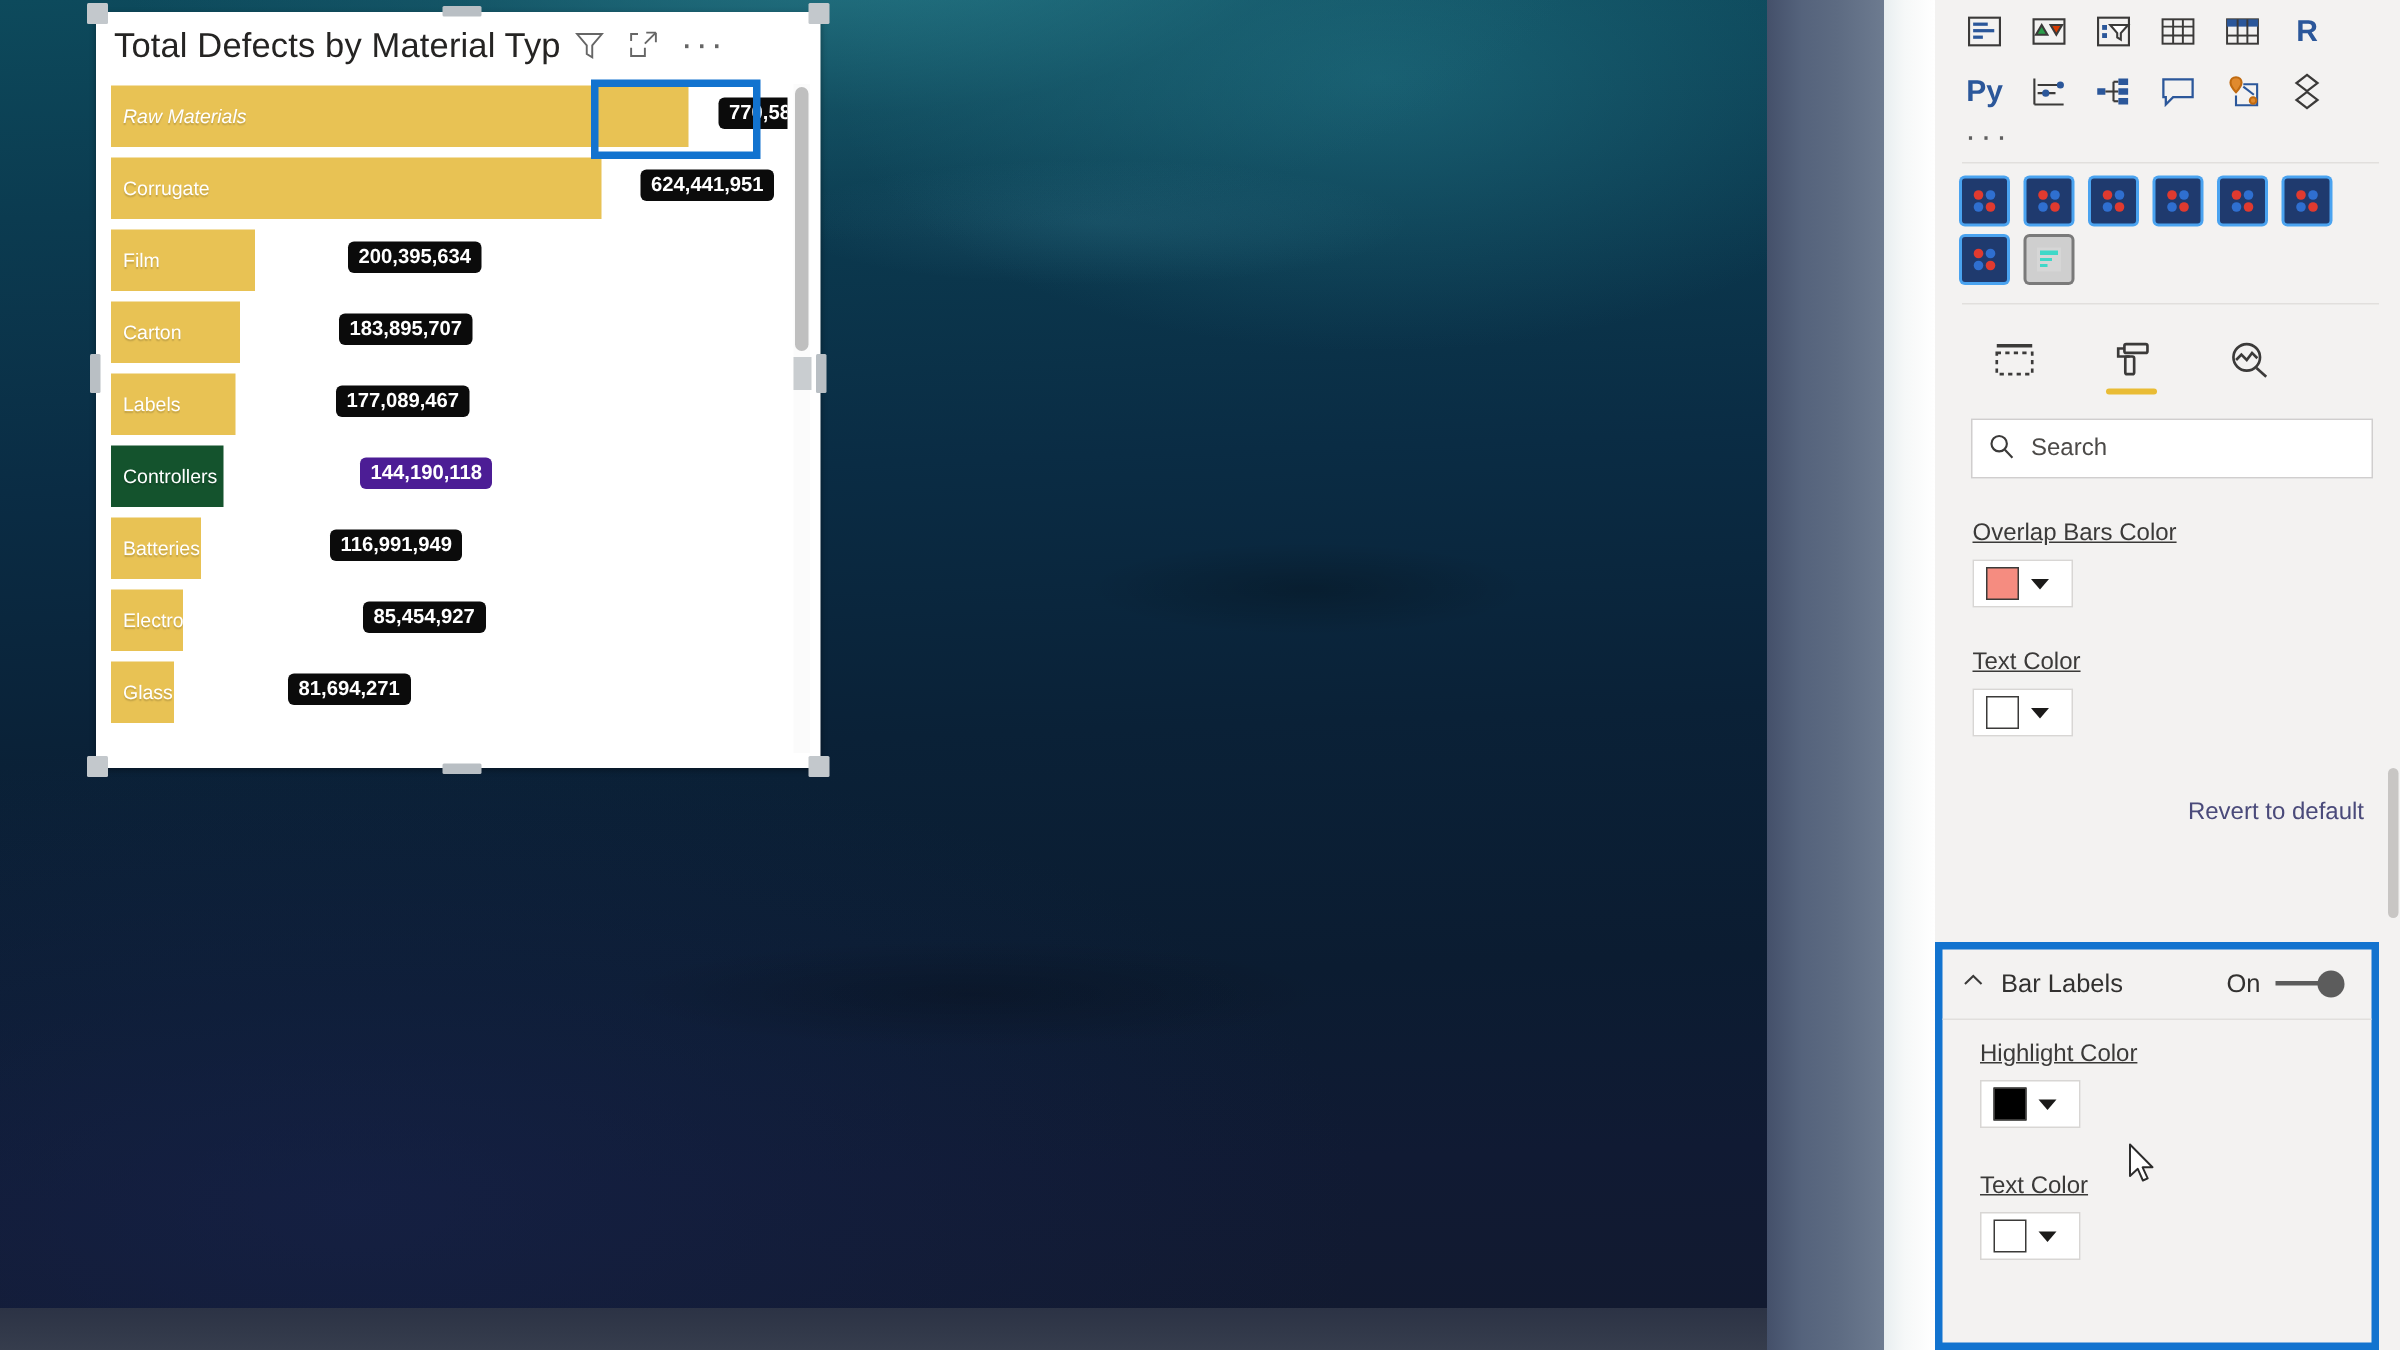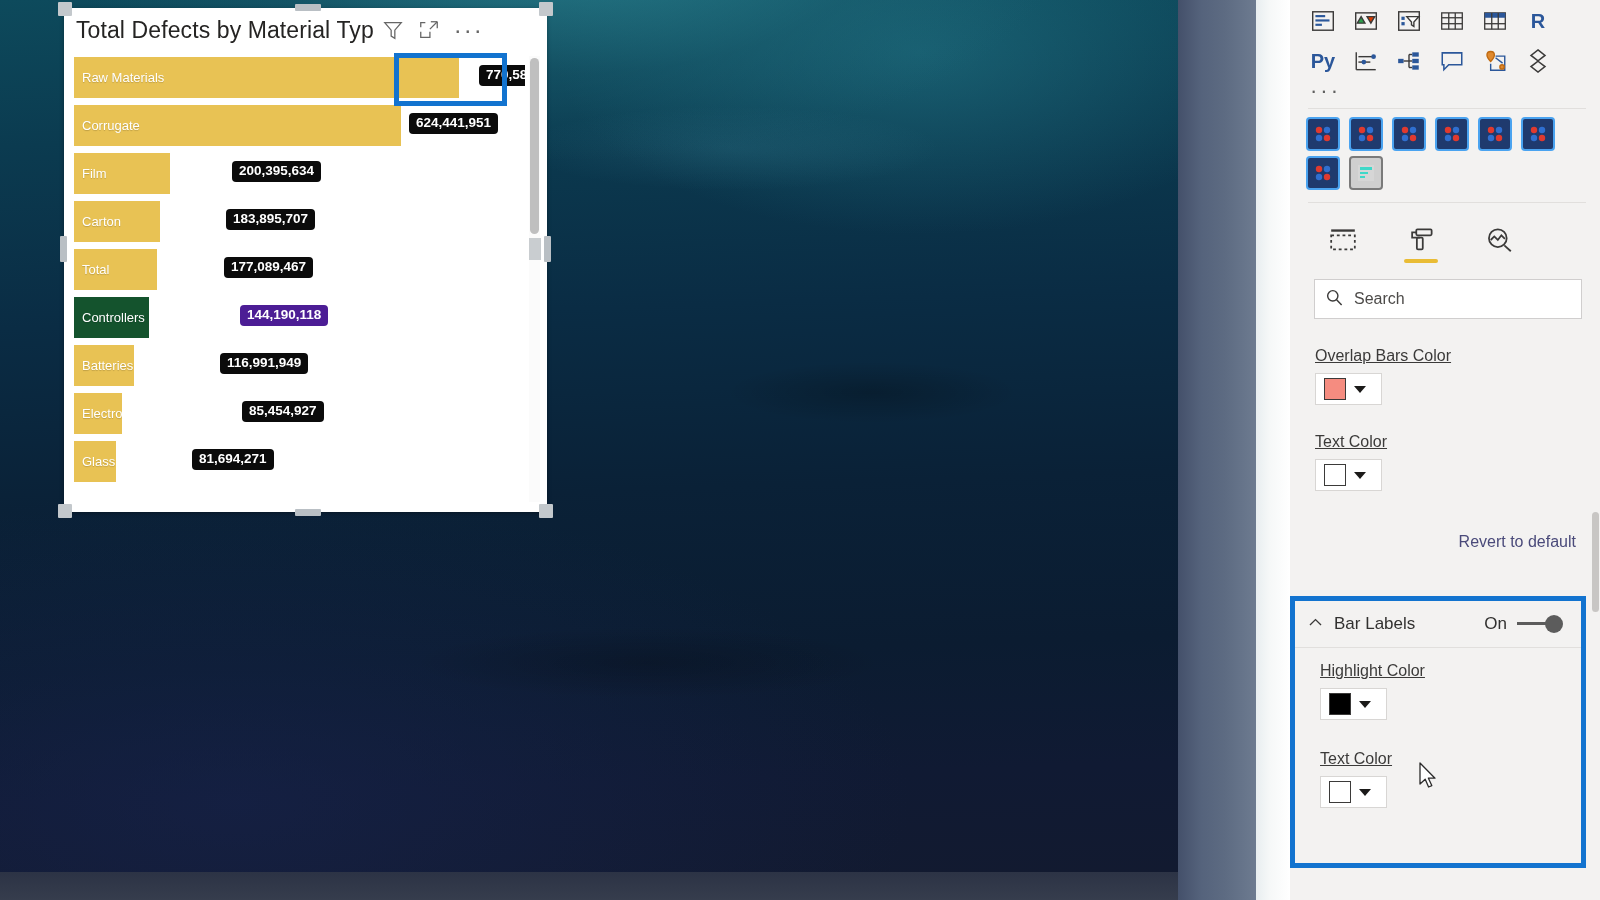--- a/index.html
+++ b/index.html
@@ -155,21 +155,21 @@
     gap: 8px; padding-left: 8px;
   }
   .swatch { width: 22px; height: 22px; border: 1px solid #3b3a39; }
   .caret { width: 0; height: 0; border-left: 6px solid transparent;
            border-right: 6px solid transparent; border-top: 7px solid #1b1a19; }
 
   #revert { text-align: right; padding-right: 24px; color: #4a4a7a; font-size: 16px; }
 
   
   #barlabels-card {
-    position: absolute; left: 1290px; top: 596px; width: 296px; height: 272px;
+    position: absolute; left: 1290px; top: 628px; width: 296px; height: 272px;
     border: 5px solid #1273cf; background: #f3f2f1;
   }
   #bl-header {
     display: flex; align-items: center; height: 46px; padding-left: 12px; gap: 10px;
   }
   #bl-title { font-size: 17px; color: #323130; }
   #bl-toggle-wrap { margin-left: auto; display: flex; align-items: center; gap: 10px; padding-right: 18px; }
   #bl-on { font-size: 17px; color: #323130; }
   .toggle { width: 46px; height: 20px; position: relative; }
   .toggle .track { position: absolute; left: 0; top: 8px; width: 36px; height: 3px; background: #5c5c5c; }
@@ -219,46 +219,46 @@
             <path d="M21 3l-8 8"></path>
         </svg>
       </span>
       <span id="more-dots">···</span>
     </div>
   </div>
 
   <div id="plot">
 
   <div class="bar-row">
-        <div class="bar" style="width: 385px; background: rgb(232, 194, 84);">
+        <div class="bar" style="width: 385px; background: rgb(232, 194, 84); font-style: italic;">
           <span class="bar-cat">Raw Materials</span>
         </div>
         <div class="bar-value" style="left: 405px; background: rgb(11, 11, 11); color: rgb(255, 255, 255);">770,580,317</div>
       </div>
       <div class="bar-row">
         <div class="bar" style="width: 327px; background: rgb(232, 194, 84);">
           <span class="bar-cat">Corrugate</span>
         </div>
-        <div class="bar-value" style="left: 335px; background: rgb(11, 11, 11); color: rgb(255, 255, 255);">624,441,951</div>
+        <div class="bar-value" style="left: 353px; background: rgb(11, 11, 11); color: rgb(255, 255, 255);">624,441,951</div>
       </div>
       <div class="bar-row">
         <div class="bar" style="width: 96px; background: rgb(232, 194, 84);">
           <span class="bar-cat">Film</span>
         </div>
         <div class="bar-value" style="left: 158px; background: rgb(11, 11, 11); color: rgb(255, 255, 255);">200,395,634</div>
       </div>
       <div class="bar-row">
         <div class="bar" style="width: 86px; background: rgb(232, 194, 84);">
           <span class="bar-cat">Carton</span>
         </div>
         <div class="bar-value" style="left: 152px; background: rgb(11, 11, 11); color: rgb(255, 255, 255);">183,895,707</div>
       </div>
       <div class="bar-row">
         <div class="bar" style="width: 83px; background: rgb(232, 194, 84);">
-          <span class="bar-cat">Total</span>
+          <span class="bar-cat">Labels</span>
         </div>
         <div class="bar-value" style="left: 150px; background: rgb(11, 11, 11); color: rgb(255, 255, 255);">177,089,467</div>
       </div>
       <div class="bar-row">
         <div class="bar" style="width: 75px; background: #14532d;">
           <span class="bar-cat">Controllers</span>
         </div>
         <div class="bar-value" style="left: 166px; background: #4c1d95; color: rgb(255, 255, 255);">144,190,118</div>
       </div>
       <div class="bar-row">

